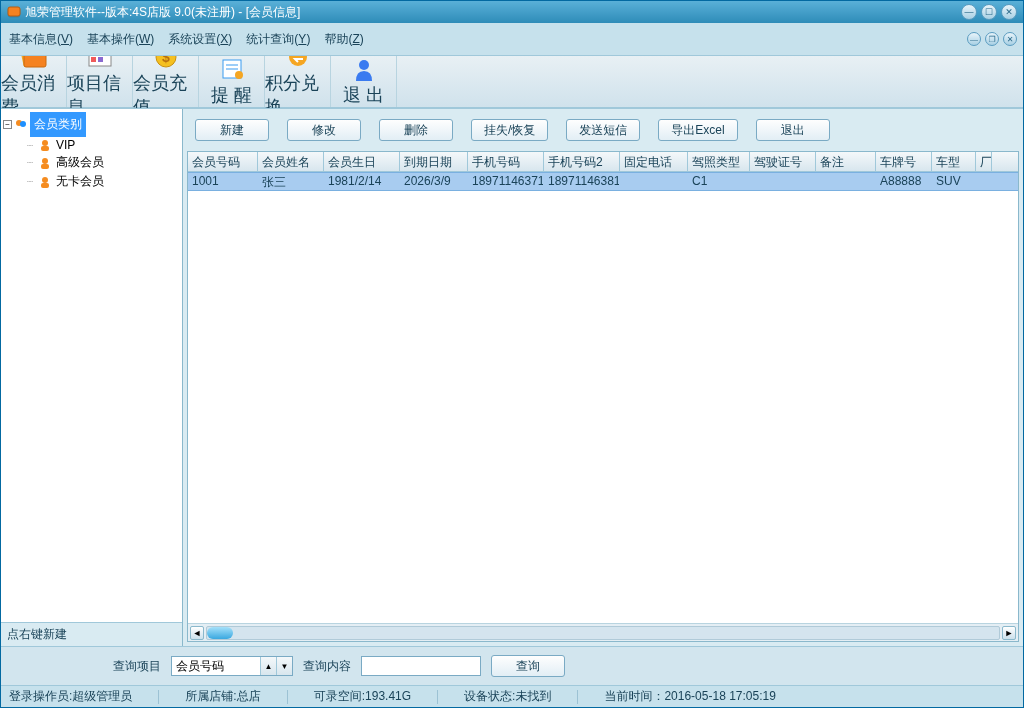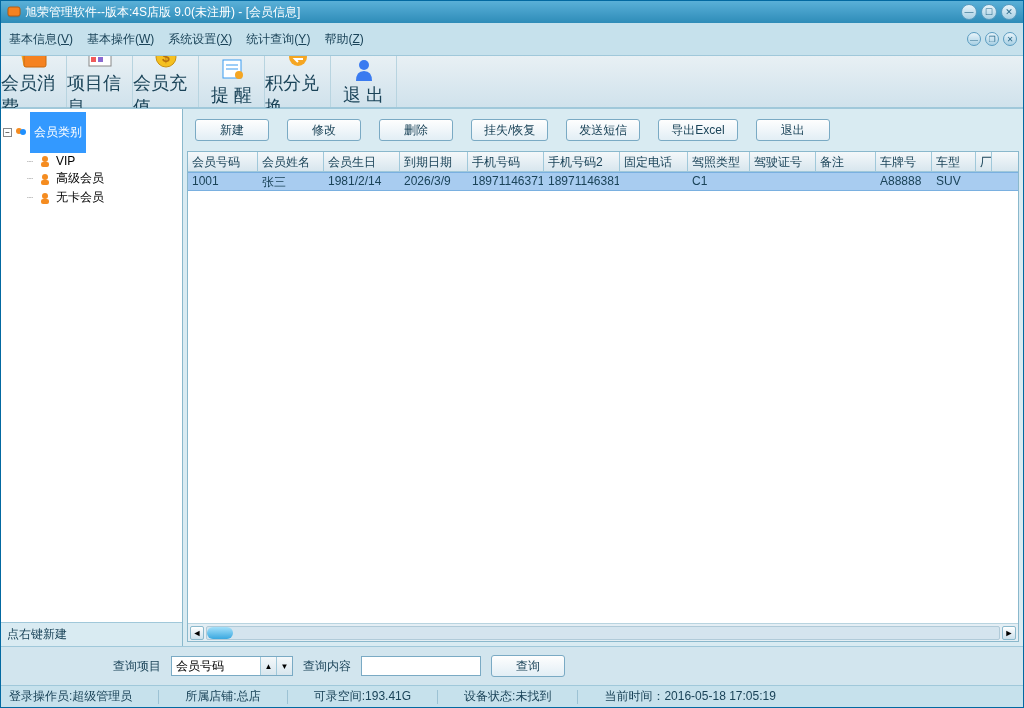--- a/index.html
+++ b/index.html
@@ -16,21 +16,21 @@
 .menubar .mini-ctrl { width: 14px; height: 14px; border-radius: 50%; background: linear-gradient(#e8f4fa,#a8d0e4); border:1px solid #5a9cc0; cursor:pointer; display:inline-flex; align-items:center; justify-content:center; font-size:8px; color:#2a6a8a;}
 .toolbar { background: linear-gradient(#e8f0f4,#d0e2ec); height: 52px; display: flex; border-bottom: 1px solid #a0c8da; }
 .tool-btn { width: 66px; display: flex; flex-direction: column; align-items: center; justify-content: center; border-right: 1px solid #b8d4e0; cursor: pointer; gap: 2px; }
 .tool-btn .icon { width: 28px; height: 24px; display:flex; align-items:center; justify-content:center; }
 .tool-btn .lbl { font-size: 18px; color: #1a4358; }
 .content { flex: 1; display: flex; background: #fff; border-top: 1px solid #a0c8da; min-height: 0; }
 .sidebar { width: 182px; background: #fff; border-right: 1px solid #8ab8cc; display: flex; flex-direction: column; }
 .tree { flex: 1; padding: 3px 2px; overflow: auto; }
 .tree-root { display: flex; align-items: center; gap: 2px; }
 .tree-root .expander { width: 9px; height: 9px; border: 1px solid #888; font-size: 8px; display: inline-flex; align-items: center; justify-content: center; line-height: 1; cursor: pointer; }
-.tree-root .label { background: #3399ff; color: #fff; padding: 12px 4px; }
+.tree-root .label { background: #3399ff; color: #fff; padding: 4px 4px; }
 .tree-child { display: flex; align-items: center; gap: 4px; padding: 1px 0 1px 24px; cursor: pointer; }
 .tree-child .dots { color: #999; letter-spacing: -1px; font-size: 10px; margin-right: 2px; }
 .tree-icon { width: 14px; height: 14px; display: inline-flex; align-items:center; justify-content:center; }
 .side-footer { border-top: 1px solid #a0c8da; padding: 3px 6px; color: #1a4358; background:#d9ebf2;margin-top:19px; }
 .main { flex: 1; display: flex; flex-direction: column; background: #d9ebf2; min-width: 0; }
 .action-row { padding: 10px 12px; display: flex; gap: 18px; }
 .btn { min-width: 74px; height: 22px; background: linear-gradient(#fefefe,#e2eef5); border: 1px solid #7aaac4; border-radius: 3px; cursor: pointer; font-size: 12px; color: #1a4358; padding: 0 12px; }
 .grid-wrap { flex: 1; margin: 0 4px 4px 4px; background: #fff; border: 1px solid #8ab8cc; display: flex; flex-direction: column; min-height: 0; }
 .grid-head { display: flex; background: linear-gradient(#f4f8fa,#d8e6ee); border-bottom: 1px solid #a0c8da; height: 20px; }
 .grid-head .col { border-right: 1px solid #a0c8da; padding: 2px 4px; font-size: 12px; color: #1a4358; white-space: nowrap; overflow: hidden; }

